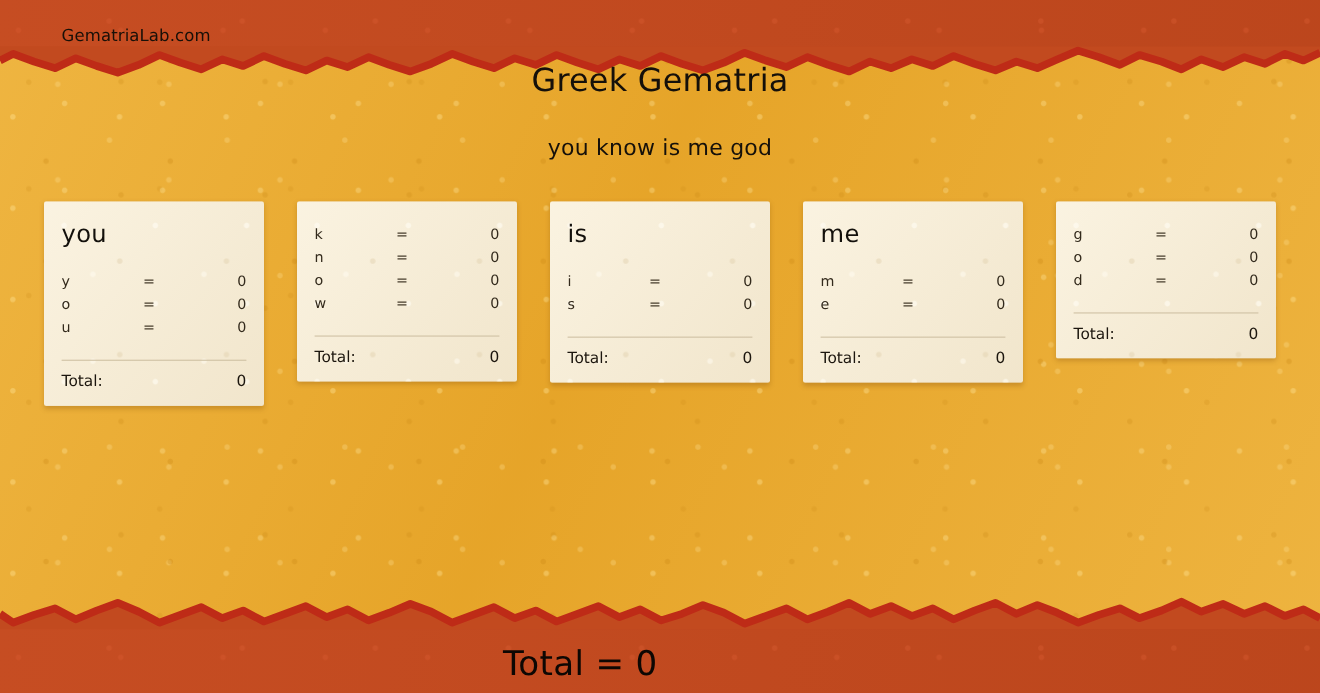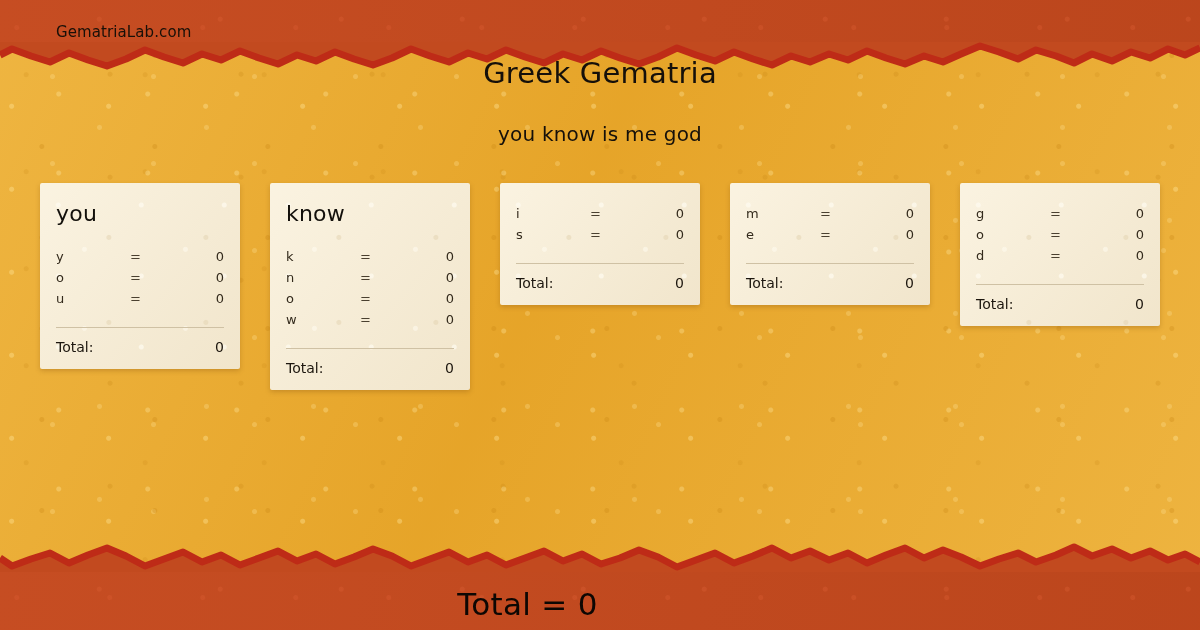--- a/index.html
+++ b/index.html
@@ -228,21 +228,20 @@
     </div>
     <div class="spacer"></div>
     <div class="divider"></div>
     <div class="total-row">
       <span class="total-label">Total:</span>
       <span class="total-val">0</span>
     </div>
   </div>
 
   <div class="card">
-    <div class="card-word">know</div>
     <div class="rows">
       <div class="row">
         <span class="letter">k</span>
         <span class="eq">=</span>
         <span class="val">0</span>
       </div>
       <div class="row">
         <span class="letter">n</span>
         <span class="eq">=</span>
         <span class="val">0</span>
@@ -260,20 +259,21 @@
     </div>
     <div class="spacer"></div>
     <div class="divider"></div>
     <div class="total-row">
       <span class="total-label">Total:</span>
       <span class="total-val">0</span>
     </div>
   </div>
 
   <div class="card">
+    <div class="card-word">is</div>
     <div class="rows">
       <div class="row">
         <span class="letter">i</span>
         <span class="eq">=</span>
         <span class="val">0</span>
       </div>
       <div class="row">
         <span class="letter">s</span>
         <span class="eq">=</span>
         <span class="val">0</span>
@@ -281,20 +281,21 @@
     </div>
     <div class="spacer"></div>
     <div class="divider"></div>
     <div class="total-row">
       <span class="total-label">Total:</span>
       <span class="total-val">0</span>
     </div>
   </div>
 
   <div class="card">
+    <div class="card-word">me</div>
     <div class="rows">
       <div class="row">
         <span class="letter">m</span>
         <span class="eq">=</span>
         <span class="val">0</span>
       </div>
       <div class="row">
         <span class="letter">e</span>
         <span class="eq">=</span>
         <span class="val">0</span>

